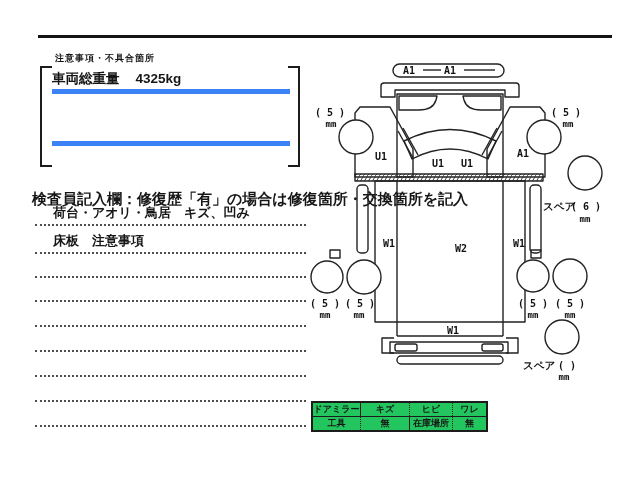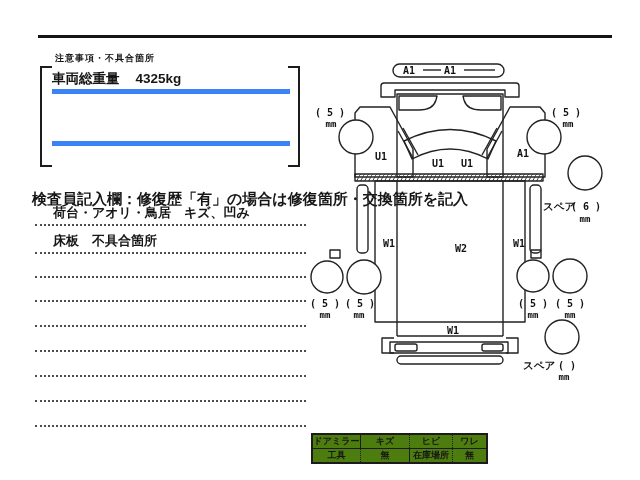--- a/index.html
+++ b/index.html
@@ -18,21 +18,21 @@
   .note-line{left:52px; width:238px; border-bottom:5px solid #3b82f6; font-weight:bold; white-space:nowrap;}
   .nl1{top:70px; height:19px; font-size:13.5px;}
   .nl1 .wv{margin-left:16px;}
   .nl2{top:97px; height:19px; font-size:12.5px;}
   .nl3{top:121px; height:20px;}
   .insp-header{left:32px; top:190px; font-size:15px; font-weight:bold; white-space:nowrap;}
   .entry{left:53px; font-size:13px; font-weight:bold; white-space:nowrap;}
   .e1{top:204px;} .e2{top:232px;}
   .dotline{left:35px; width:271px; height:0; border-top:2px dotted #4d4d4d;}
   
-  .ctable{left:311px; top:401px; width:173px; border:2px solid #1c1c1c; background:#4d7c0f;margin-top:32px;}
+  .ctable{left:311px; top:401px; width:173px; border:2px solid #1c1c1c; background:#22c55e;}
   .ctable .row{display:flex; height:13px;}
   .ctable .row.r1{border-bottom:1.5px solid #1c1c1c;}
   .ctable .cell{display:flex; align-items:center; justify-content:center;
     font-size:9px; font-weight:bold; white-space:nowrap; overflow:hidden;}
   .ctable .c1{width:47px;} .ctable .c2{width:48px;} .ctable .c3{width:42px;} .ctable .c4{flex:1;text-align:right;}
   .sep-solid{border-right:1.5px solid #1c1c1c;}
   .sep-dot{border-right:1.5px dotted #1c1c1c;font-family:Liberation Mono, monospace;}
   svg text{fill:#111; stroke:none;}
   .mark{font-family:"DejaVu Sans Mono",monospace; font-size:10px; font-weight:bold;}
   .depth{font-family:"DejaVu Sans Mono",monospace; font-size:10px; font-weight:bold;}
@@ -50,21 +50,21 @@
   <div class="abs bracket-left"></div>
   <div class="abs bracket-right"></div>
   <div class="abs note-line nl1">
     <span>車両総重量</span><span class="wv">4325kg</span>
   </div>
   <div class="abs note-line nl3"></div>
 
   <div class="abs insp-header">検査員記入欄：修復歴「有」の場合は修復箇所・交換箇所を記入</div>
   <div class="abs entry e1">荷台・アオリ・鳥居　キズ、凹み</div>
   <div class="abs dotline" style="top:224px"></div>
-  <div class="abs entry e2">床板　不具合箇所</div>
+  <div class="abs entry e2">床板　注意事項</div>
   <div class="abs dotline" style="top:252px"></div>
   <div class="abs dotline" style="top:276px"></div>
   <div class="abs dotline" style="top:300px"></div>
   <div class="abs dotline" style="top:325px"></div>
   <div class="abs dotline" style="top:350px"></div>
   <div class="abs dotline" style="top:375px"></div>
   <div class="abs dotline" style="top:400px"></div>
   <div class="abs dotline" style="top:425px"></div>
 
   <svg class="abs" style="left:0;top:0" width="640" height="480" viewBox="0 0 640 480">

